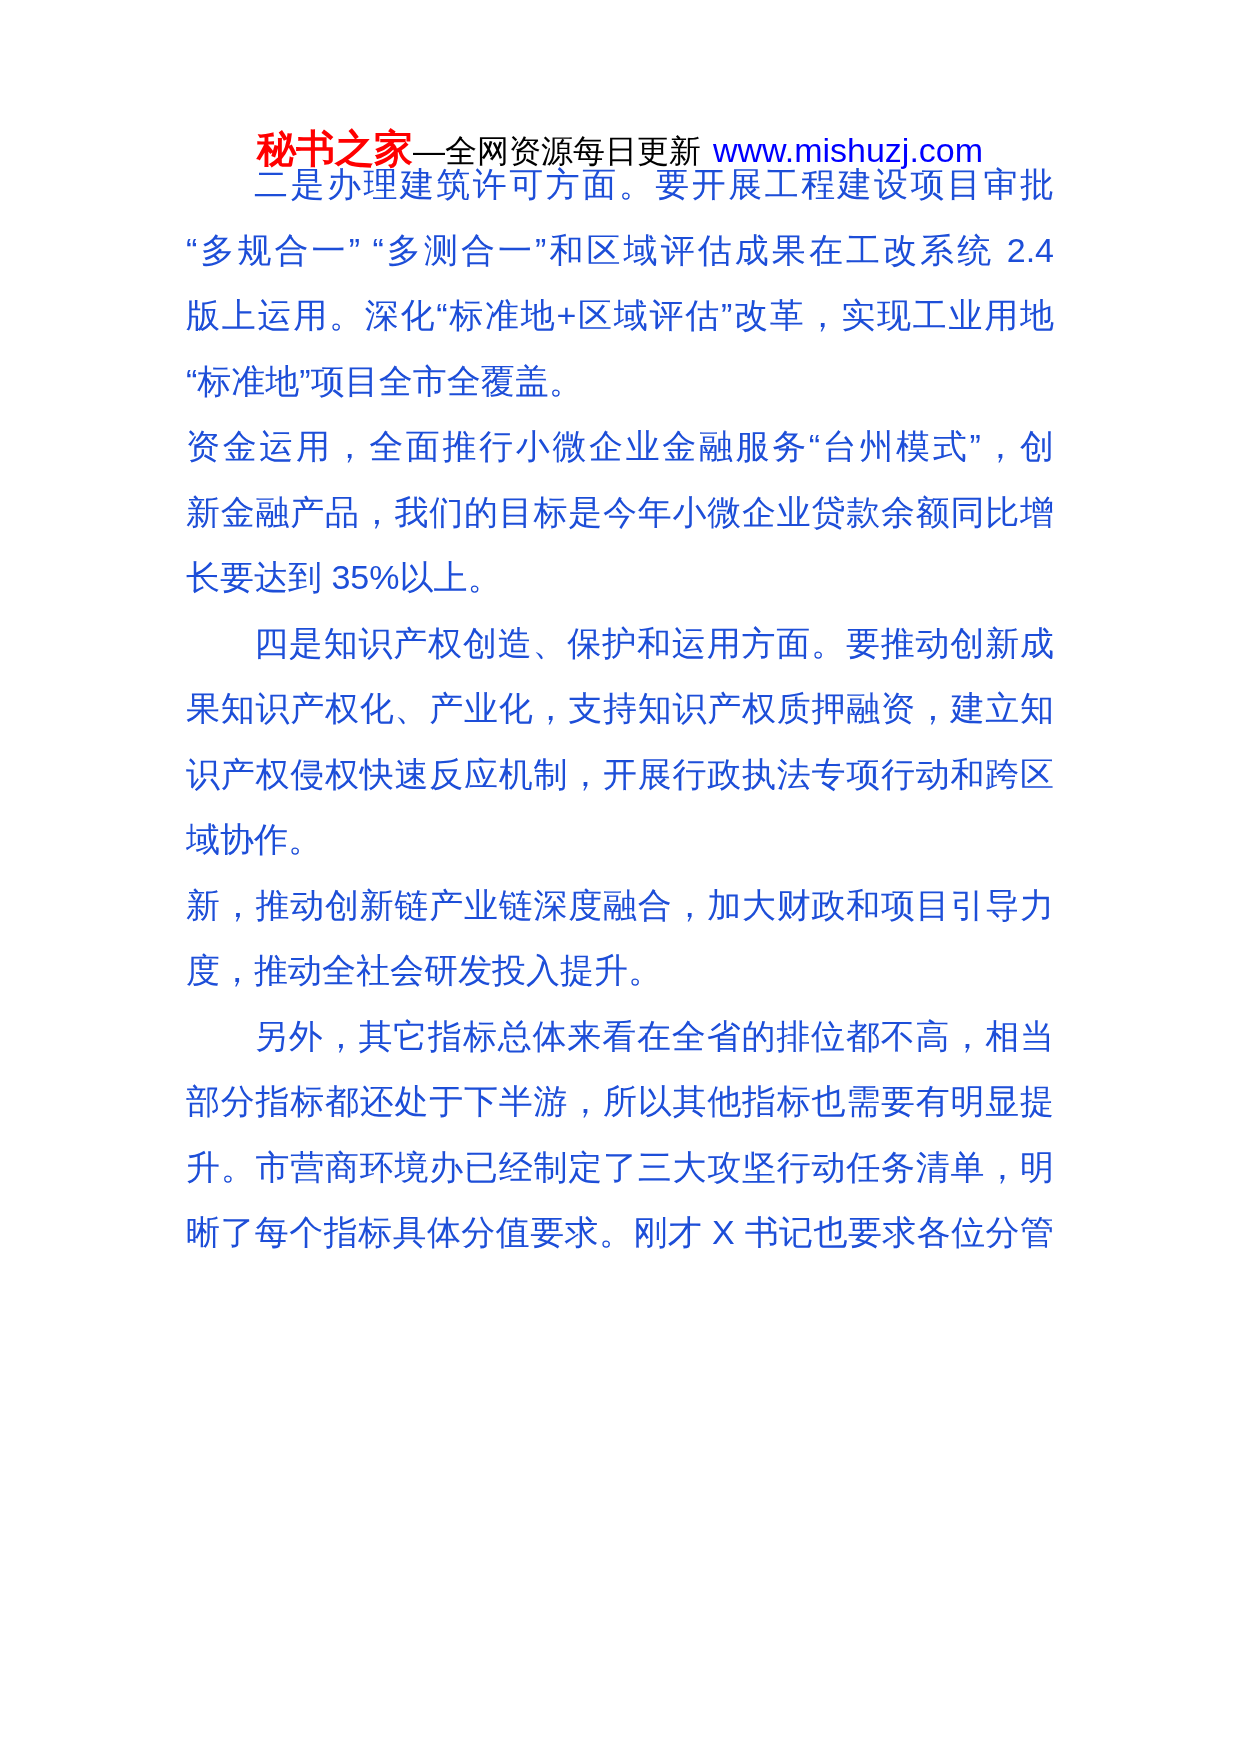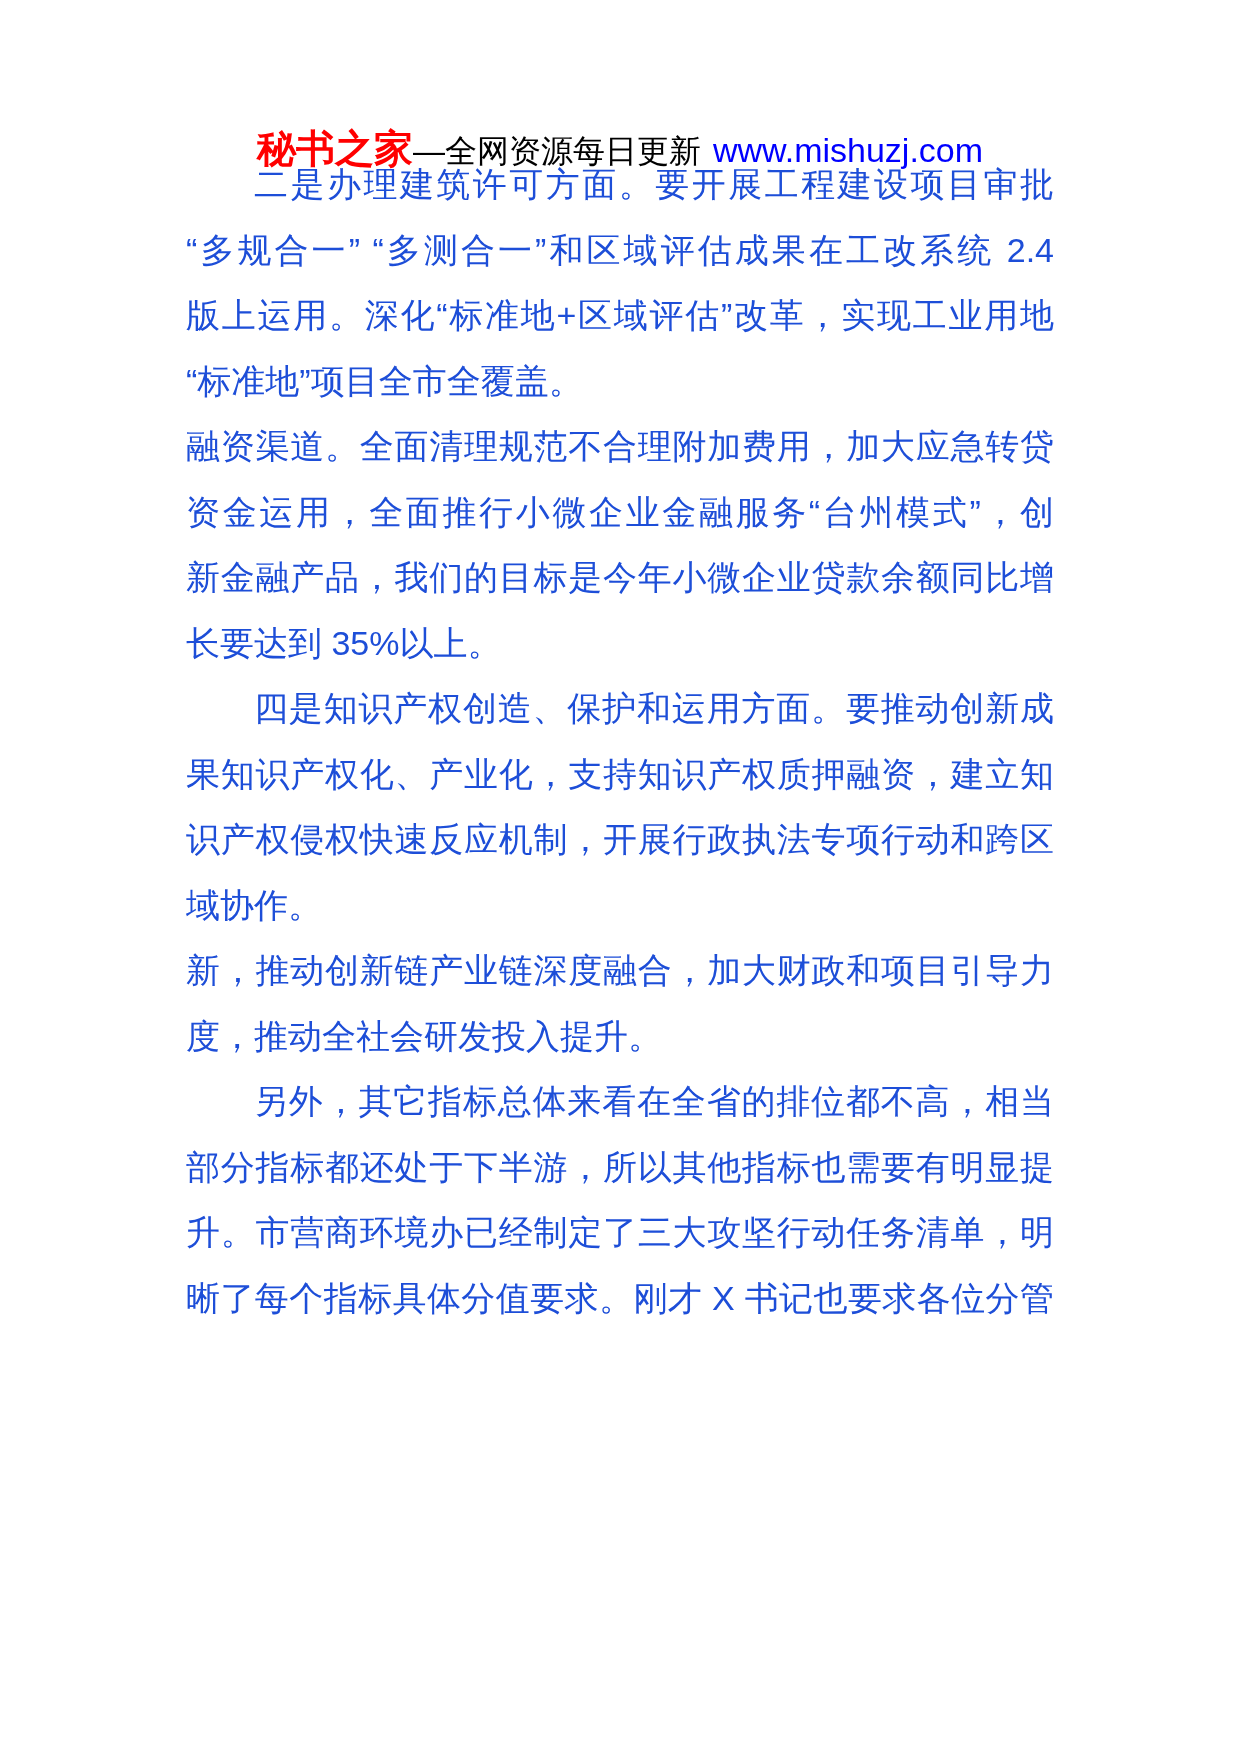--- a/index.html
+++ b/index.html
@@ -66,21 +66,20 @@
 
 <div class="page">
   <div class="header">
     <span class="site-name">秘书之家</span><span class="tagline">—全网资源每日更新</span><span class="url">www.mishuzj.com</span>
   </div>
   <div class="content">
       <div class="line indent">二是办理建筑许可方面。要开展工程建设项目审批</div>
       <div class="line">“多规合一” “多测合一”和区域评估成果在工改系统 2.4</div>
       <div class="line">版上运用。深化“标准地+区域评估”改革，实现工业用地</div>
       <div class="line para-end">“标准地”项目全市全覆盖。</div>
-      <div class="line">融资渠道。全面清理规范不合理附加费用，加大应急转贷</div>
       <div class="line">资金运用，全面推行小微企业金融服务“台州模式”，创</div>
       <div class="line">新金融产品，我们的目标是今年小微企业贷款余额同比增</div>
       <div class="line para-end">长要达到 35%以上。</div>
       <div class="line indent">四是知识产权创造、保护和运用方面。要推动创新成</div>
       <div class="line">果知识产权化、产业化，支持知识产权质押融资，建立知</div>
       <div class="line">识产权侵权快速反应机制，开展行政执法专项行动和跨区</div>
       <div class="line para-end">域协作。</div>
       <div class="line">新，推动创新链产业链深度融合，加大财政和项目引导力</div>
       <div class="line para-end">度，推动全社会研发投入提升。</div>
       <div class="line indent">另外，其它指标总体来看在全省的排位都不高，相当</div>

